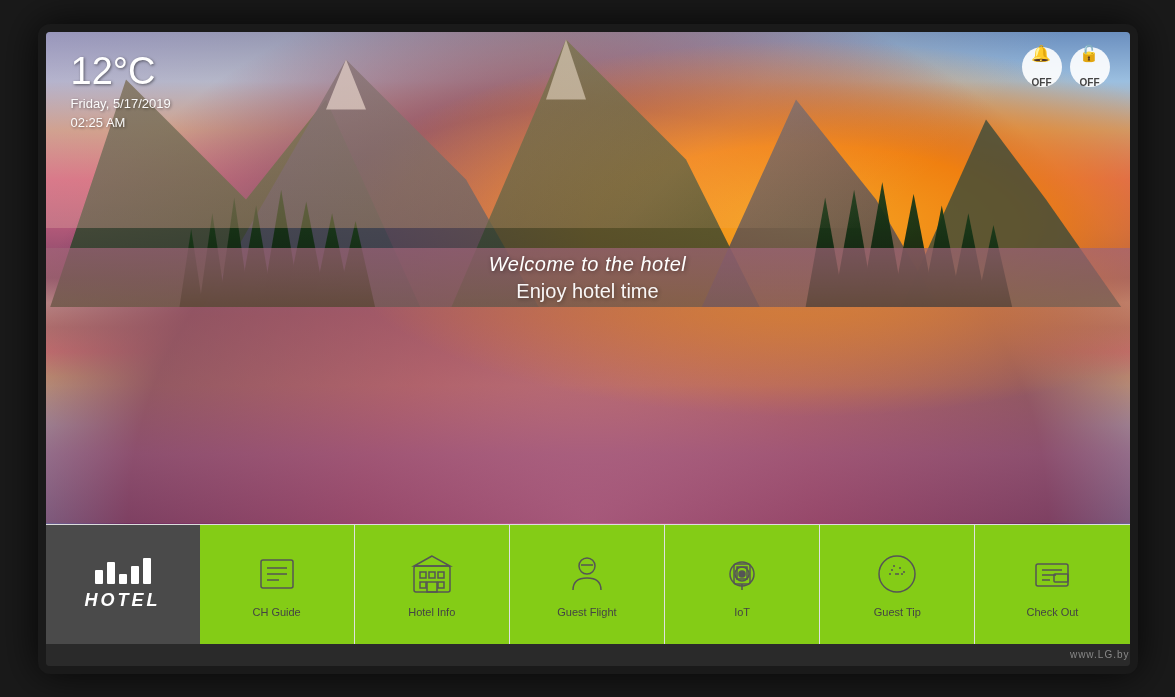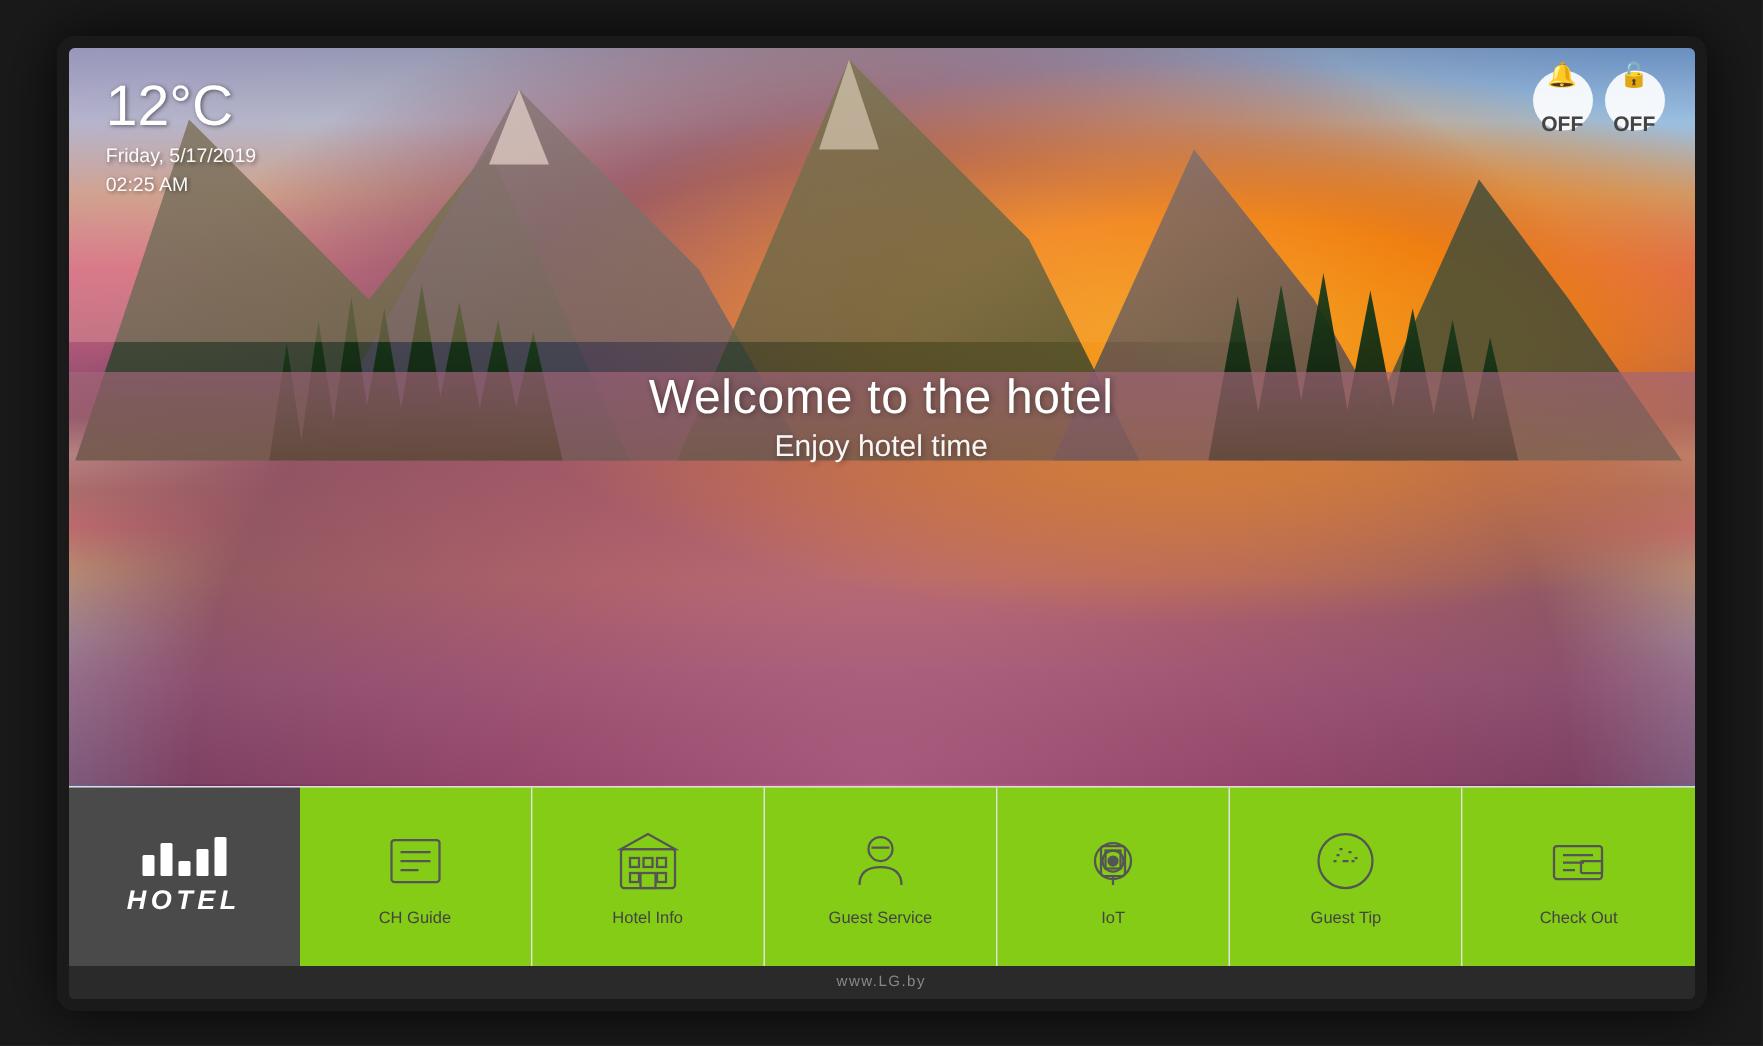--- a/index.html
+++ b/index.html
@@ -100,41 +100,42 @@
       justify-content: center;
       cursor: pointer;
     }
 
     .control-btn .icon-sym {
       font-size: 16px;
       line-height: 1;
     }
 
     .control-btn .off-label {
-      font-size: 14px;
+      font-size: 10px;
       color: #444;
       font-weight: bold;
       margin-top: 15px;
     }
 
     
     .welcome-text {
       position: absolute;
       top: 50%;
       left: 50%;
       transform: translate(-50%, -50%);
       text-align: center;
       color: white;
       text-shadow: 1px 1px 4px rgba(0,0,0,0.4);
     }
 
     .welcome-title {
-      font-size: 32px;
+      font-size: 20px;
       font-weight: 400;
       letter-spacing: 0.5px;
+      font-style: italic;
     }
 
     .welcome-subtitle {
       font-size: 20px;
       font-weight: 300;
       margin-top: 4px;
       opacity: 0.95;
     }
 
     
@@ -224,21 +225,21 @@
       text-align: center;
       font-weight: 400;
     }
 
     
     .tv-bottom {
       height: 22px;
       background: #2a2a2a;
       display: flex;
       align-items: center;
-      justify-content: center;
+      justify-content: flex-end;
     }
 
     .lg-brand {
       color: #888;
       font-size: 10px;
       letter-spacing: 1px;
     }
   </style>
 </head>
 <body>
@@ -383,21 +384,21 @@
       </div>
 
       <div class="menu-item">
         <div class="menu-icon">
           <svg viewBox="0 0 44 44">
             <circle cx="22" cy="14" r="8"></circle>
             <path d="M8,38 Q8,26 22,26 Q36,26 36,38"></path>
             <line x1="16" y1="13" x2="28" y2="13"></line>
           </svg>
         </div>
-        <span class="menu-label">Guest Service</span>
+        <span class="menu-label">Guest Flight</span>
       </div>
 
       <div class="menu-item">
         <div class="menu-icon">
           <svg viewBox="0 0 44 44">
             <rect x="14" y="12" width="16" height="20" rx="2"></rect>
             <rect x="17" y="15" width="10" height="12"></rect>
             <line x1="22" y1="32" x2="22" y2="38"></line>
             <circle cx="22" cy="22" r="3" fill="#555"></circle>
             <circle cx="22" cy="22" r="7" fill="none"></circle>

